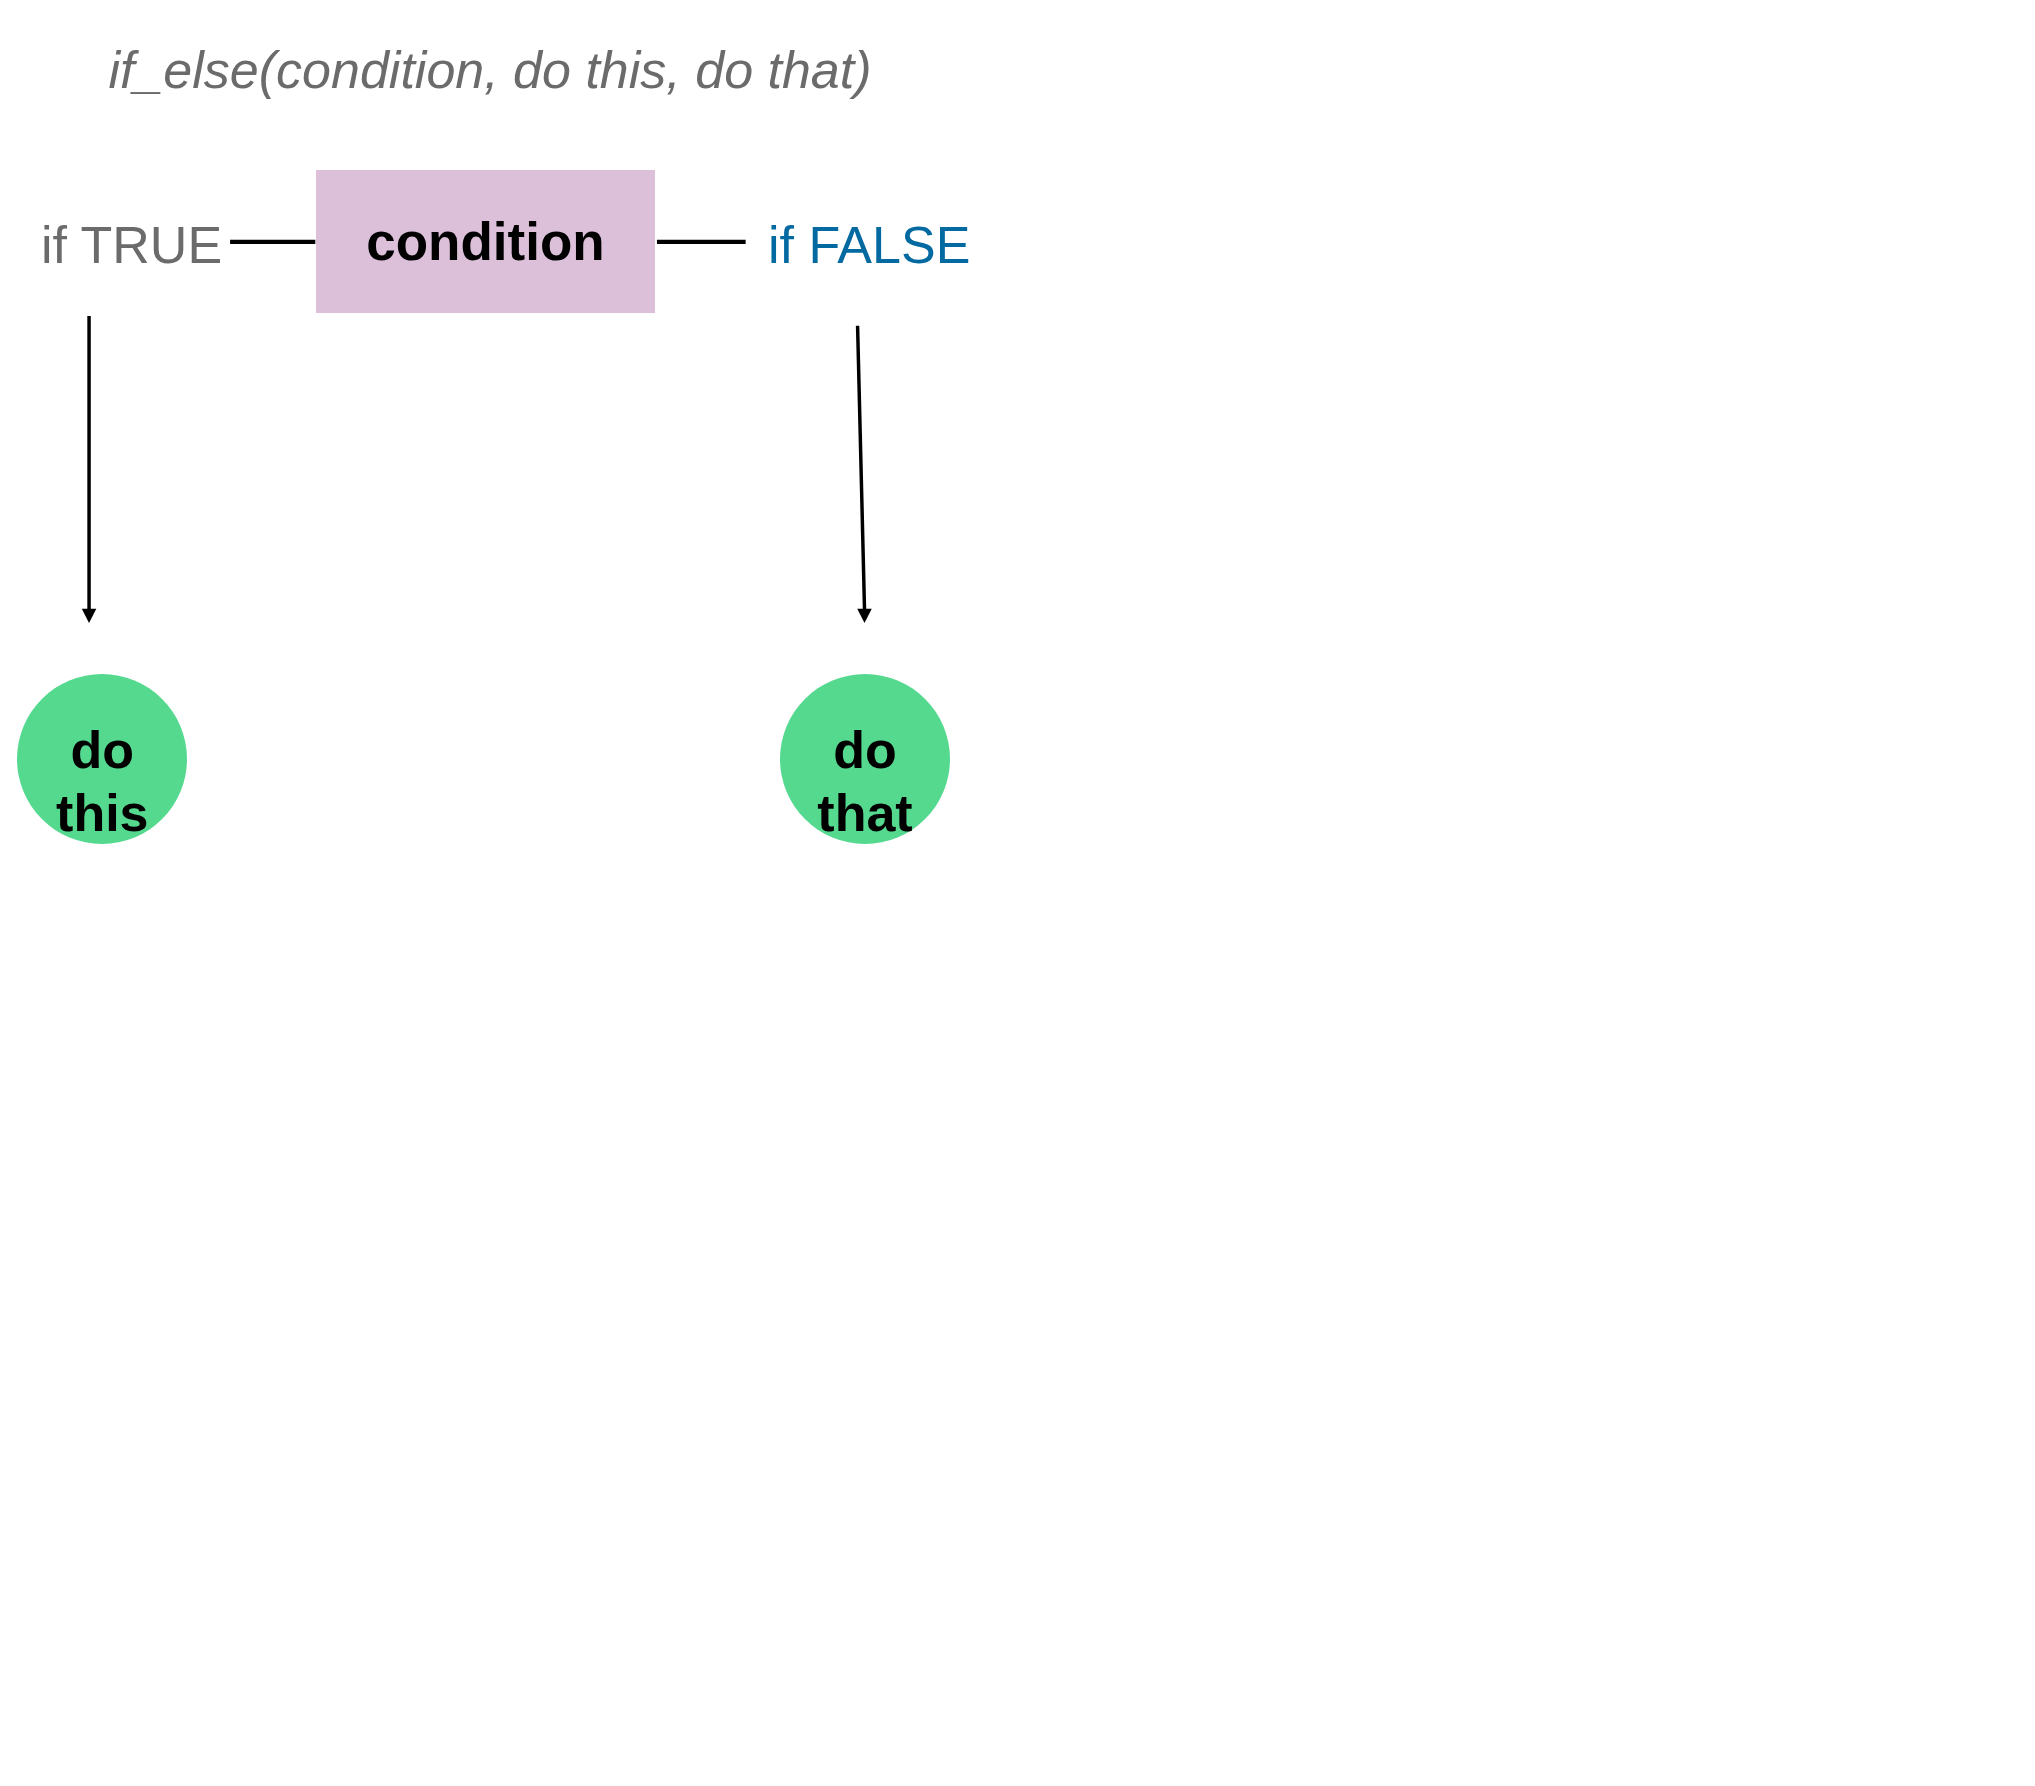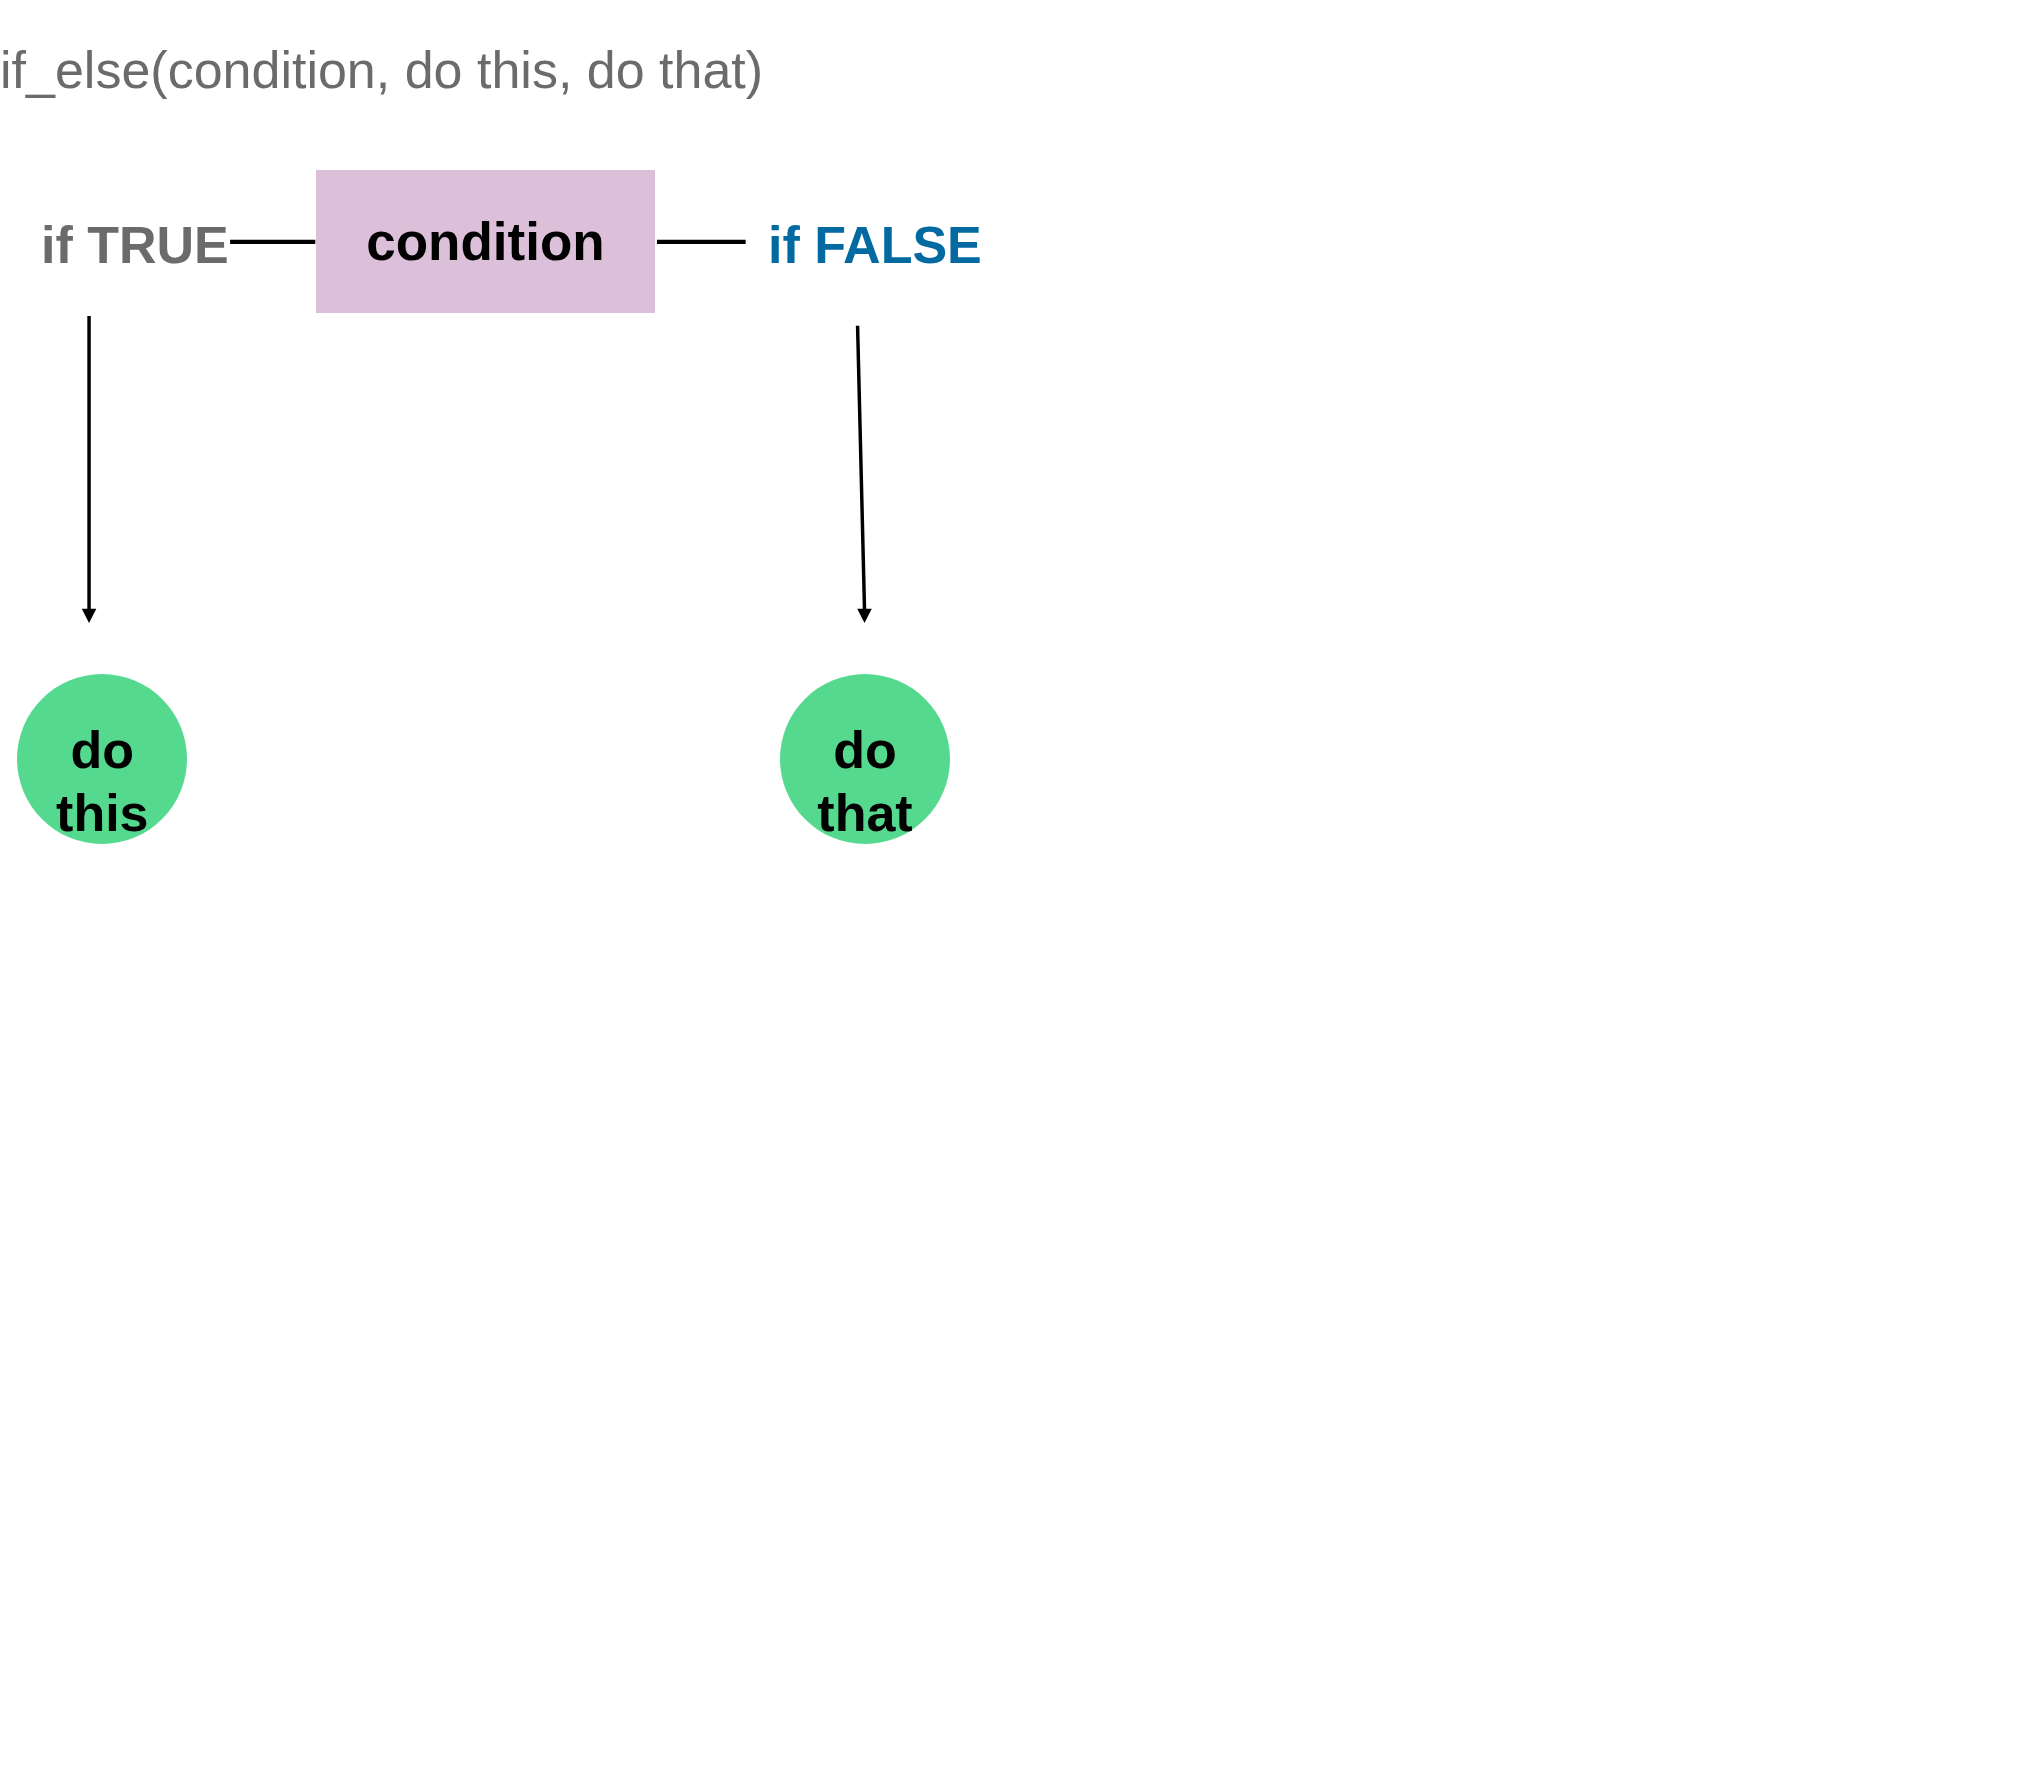--- a/index.html
+++ b/index.html
@@ -13,25 +13,26 @@
     height: 894px;
     background: #ffffff;
     font-family: "Liberation Sans", sans-serif;
     overflow: hidden;
   }
   .title {
     position: absolute;
     top: 40px;
     left: 0;
     width: 980px;
-    text-align: left;
+    text-align: center;
     font-size: 52px;
     font-weight: 400;
     color: #6b6b6b;
     white-space: nowrap;
+    font-style: italic;
   }
   .condition-box {
     position: absolute;
     left: 316px;
     top: 170px;
     width: 339px;
     height: 143px;
     background: #dcc0da;
     display: flex;
     align-items: center;
@@ -39,21 +40,21 @@
   }
   .condition-label {
     font-size: 53px;
     font-weight: 700;
     color: #000000;
   }
   .branch-label {
     position: absolute;
     top: 215px;
     font-size: 52px;
-    font-weight: 700;
+    font-weight: 400;
     color: #6b6b6b;
     white-space: nowrap;
   }
   .branch-label.true  { left: 41px; }
   .branch-label.false { left: 768px; }
   svg.connector-layer {
     position: absolute;
     left: 0;
     top: 0;
     width: 1018px;

